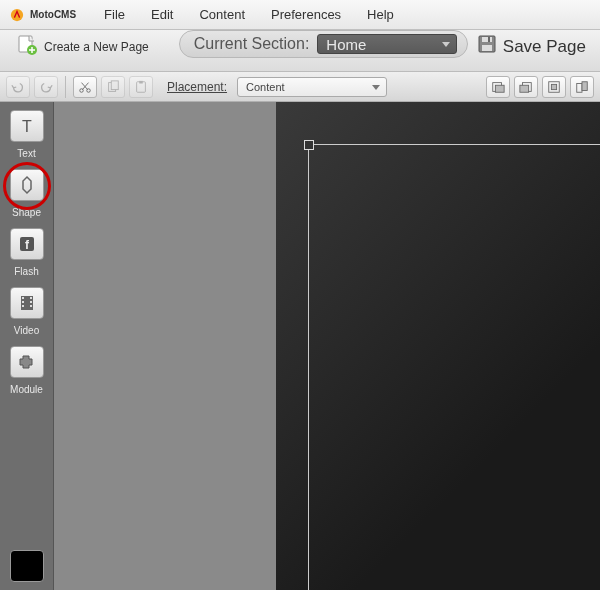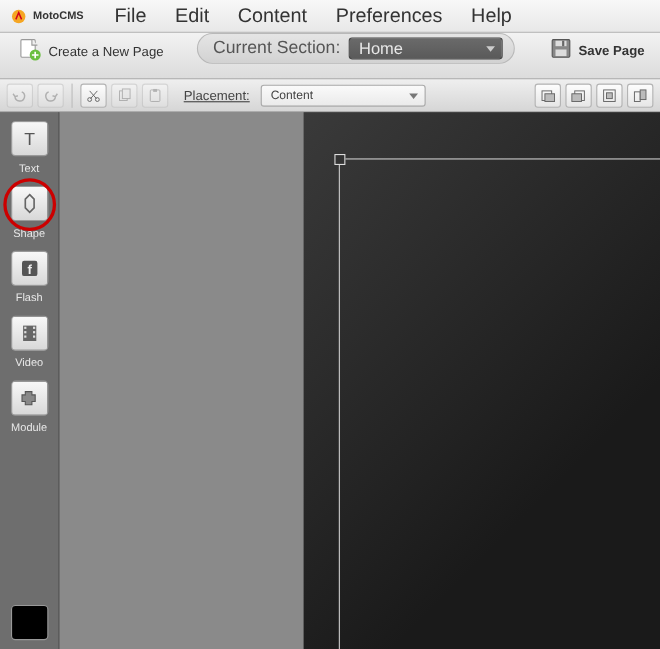--- a/index.html
+++ b/index.html
@@ -1,30 +1,30 @@
 <!DOCTYPE html>
 <html><head>
 <meta charset="utf-8">
 <style>
 * { margin: 0; padding: 0; box-sizing: border-box; font-family: Arial, sans-serif; }
 html, body { width: 600px; height: 590px; overflow: hidden; background: #8a8a8a; }
 
 .titlebar { height: 30px; background: linear-gradient(#f8f8f8, #e8e8e8); border-bottom: 1px solid #c0c0c0; display: flex; align-items: center; padding-left: 10px; }
 .titlebar .logo { width: 14px; height: 14px; margin-right: 6px; }
 .titlebar .title { font-size: 10px; font-weight: bold; color: #333; margin-right: 28px; }
-.titlebar .menu-item { font-size: 18px; color: #333; margin-right: 26px; cursor: pointer; }
+.titlebar .menu-item { font-size: 13px; color: #333; margin-right: 26px; cursor: pointer; }
 
 .topbar { height: 42px; background: linear-gradient(#f2f2f2, #dcdcdc); border-bottom: 1px solid #bcbcbc; display: flex; align-items: flex-start; padding: 0 8px; }
 .create-page { display: flex; align-items: center; gap: 6px; padding: 4px 8px; font-size: 12px; color: #333; cursor: pointer; }
 .section-pill { display: flex; align-items: center; background: linear-gradient(#e5e5e5,#d2d2d2); border: 1px solid #b8b8b8; border-radius: 14px; height: 28px; padding: 0 10px 0 14px; margin-left: 22px; }
 .section-label { font-size: 16px; color: #555; margin-right: 8px; }
 .section-select { background: linear-gradient(#6a6a6a,#5a5a5a); color: #e8e8e8; border: 1px solid #444; border-radius: 3px; font-size: 15px; height: 20px; width: 140px; padding: 0 18px 0 8px; position: relative; display: flex; align-items: center; cursor: pointer; }
 .section-select::after { content: ""; position: absolute; right: 6px; top: 7px; border-left: 4px solid transparent; border-right: 4px solid transparent; border-top: 5px solid #ccc; }
 .spacer { flex: 1; }
-.save-page { display: flex; align-items: center; gap: 6px; font-size: 12px; color: #333; cursor: pointer; padding: 4px 6px; font-weight: bold; }
+.save-page { display: flex; align-items: center; gap: 6px; font-size: 17px; color: #333; cursor: pointer; padding: 4px 6px; }
 
 .toolbar2 { height: 30px; background: linear-gradient(#efefef,#d6d6d6); border-bottom: 1px solid #b0b0b0; display: flex; align-items: center; padding: 0 6px; gap: 4px; }
 .tbtn { width: 24px; height: 22px; background: linear-gradient(#fdfdfd,#e6e6e6); border: 1px solid #b4b4b4; border-radius: 3px; display: flex; align-items: center; justify-content: center; cursor: pointer; }
 .tbtn svg { width: 14px; height: 14px; }
 .vsep { width: 1px; height: 22px; background: #bbb; margin: 0 3px; }
 .placement-label { font-size: 12px; color: #444; margin-left: 10px; margin-right: 6px; text-decoration: underline; }
 .placement-select { background: linear-gradient(#fafafa,#eaeaea); border: 1px solid #aaa; border-radius: 3px; height: 20px; width: 150px; font-size: 11px; color: #444; padding: 0 18px 0 8px; position: relative; display: flex; align-items: center; cursor: pointer; }
 .placement-select::after { content: ""; position: absolute; right: 6px; top: 7px; border-left: 4px solid transparent; border-right: 4px solid transparent; border-top: 5px solid #777; }
 
 .workspace { position: relative; height: 488px; display: flex; }

